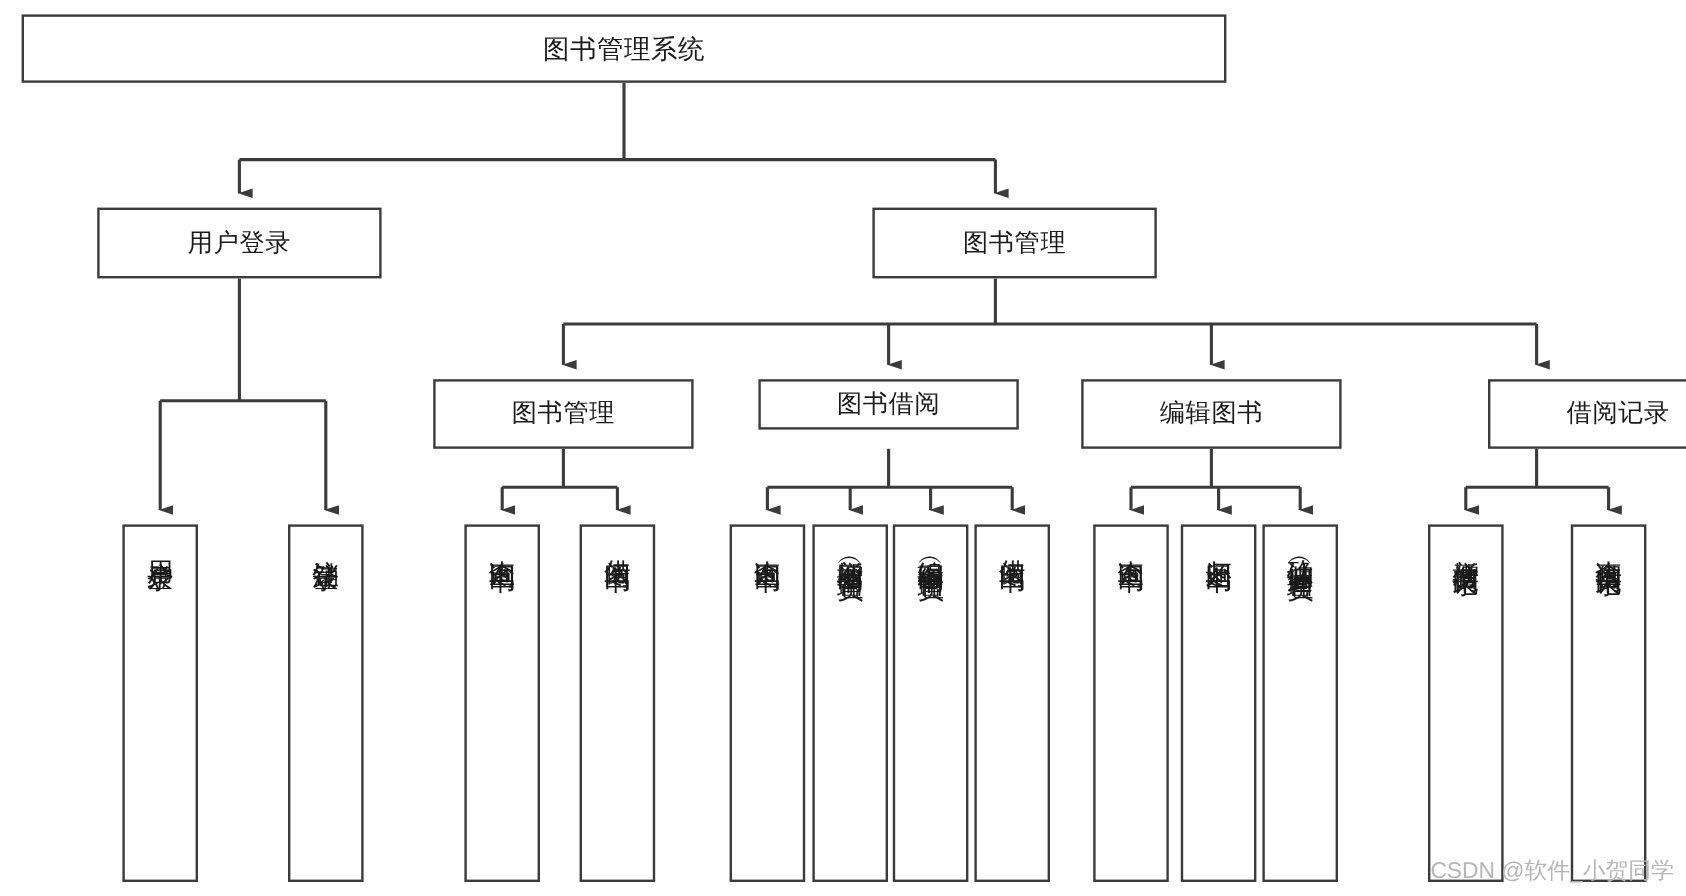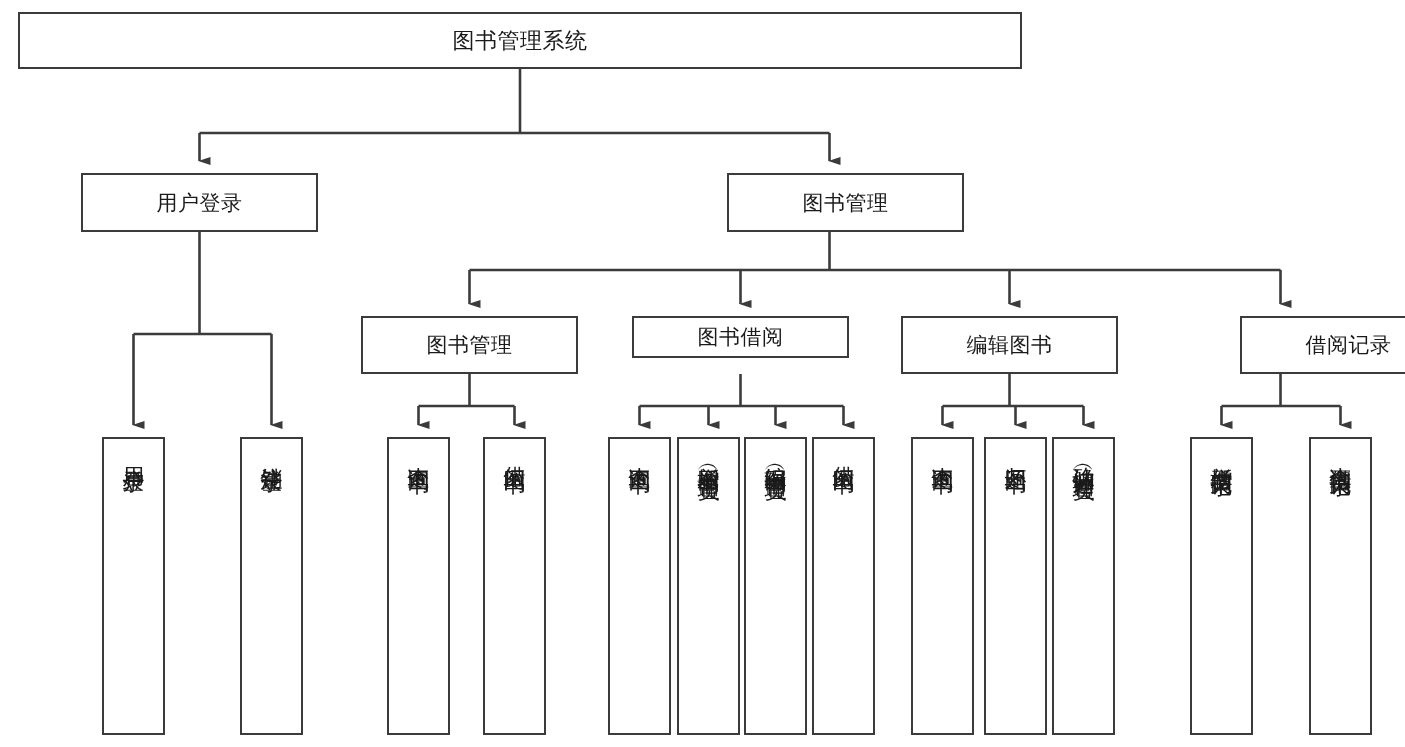--- a/index.html
+++ b/index.html
@@ -171,13 +171,14 @@
         <span class="node-label">确认归还（管理员）</span>
       </div>
       <div class="node vert" style="left: 1190px; top: 437px; width: 63px; height: 298px;">
         <span class="node-label">新增借阅记录</span>
       </div>
       <div class="node vert" style="left: 1309px; top: 437px; width: 63px; height: 298px;">
         <span class="node-label">查询借阅记录</span>
       </div>
     </div>
 
+  <div class="watermark">CSDN @软件_小贺同学</div>
 </div>
 
 </body></html>

